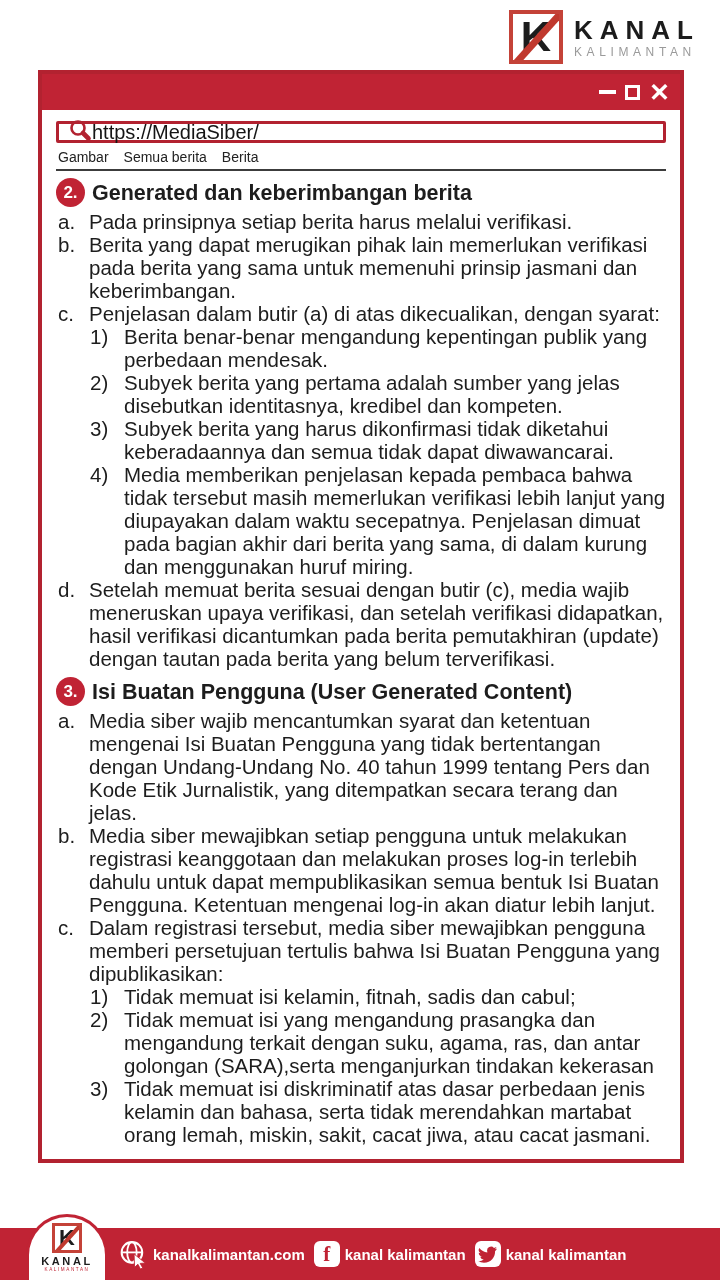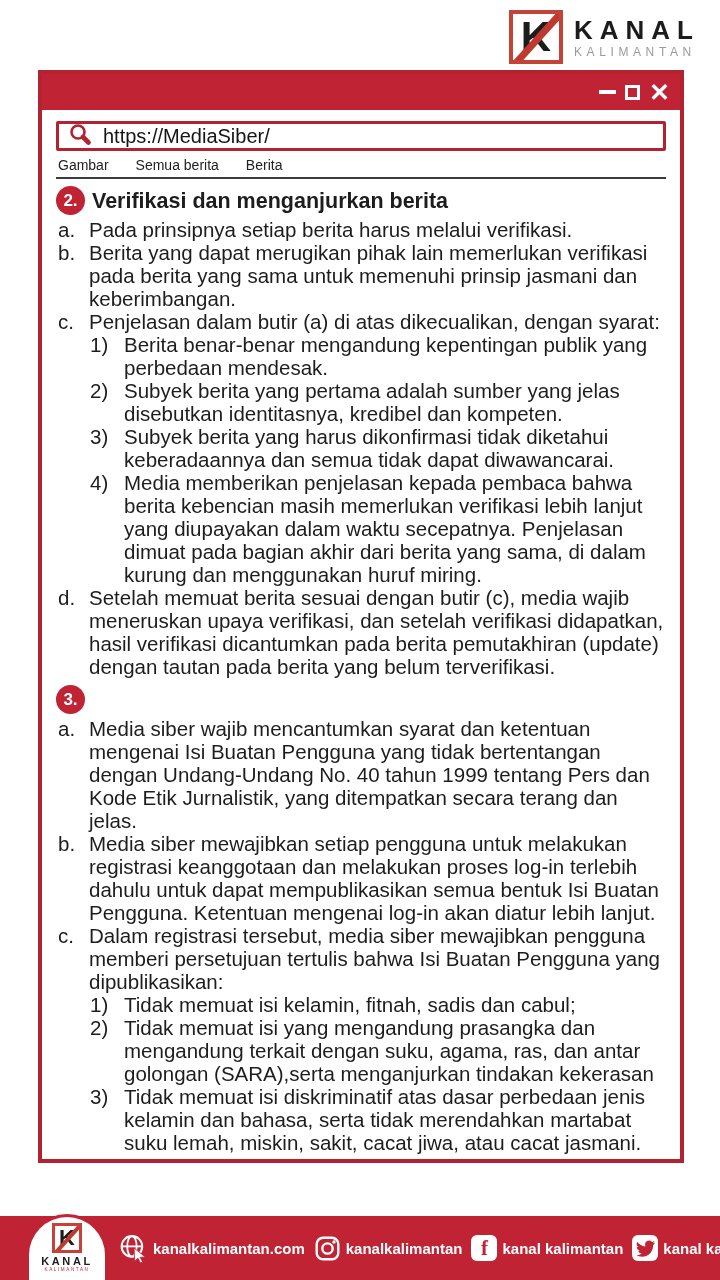--- a/index.html
+++ b/index.html
@@ -31,40 +31,40 @@
   
   .window{position:absolute;left:38px;top:70px;width:646px;height:1093px;
     border:4px solid var(--border-red);background:#fff;}
   .titlebar{height:36px;background:var(--red);display:flex;justify-content:flex-end;align-items:center;
     padding-right:10px;gap:9px;}
   .ctl-min{width:17px;height:4px;background:#fff;}
   .ctl-max{width:15px;height:15px;border:3px solid #fff;}
   .ctl-close{color:#fff;font-size:25px;font-weight:bold;line-height:0.8;}
 
   .win-content{padding:11px 14px 0 14px;}
-  .urlbar{border:3px solid var(--border-red);border-radius:2px;height:30px;display:flex;align-items:center;
-    padding:0 9px;gap:11px;}
+  .urlbar{border:3px solid var(--border-red);border-radius:2px;height:22px;display:flex;align-items:center;
+    padding:0 9px;}
   .url-text{font-size:20px;color:#141414;}
-  .menu-row{display:flex;gap:27px;margin-top:7px;padding:0 2px 4px 2px;border-bottom:2px solid #3c3c3c;}
+  .menu-row{display:flex;gap:15px;margin-top:7px;padding:0 2px 4px 2px;border-bottom:2px solid #3c3c3c;}
   .menu-tab{font-size:14px;color:#222;line-height:1.1;}
 
   
   .sections{margin-top:7px;font-size:20.5px;line-height:23px;}
   .sec-head{display:flex;align-items:center;gap:7px;margin:7px 0 3px 0;}
   .sec-num{width:29px;height:29px;border-radius:50%;background:var(--red);color:#fff;font-weight:bold;
     font-size:17px;display:flex;align-items:center;justify-content:center;flex-shrink:0;}
   .sec-title{font-weight:bold;font-size:21.5px;line-height:1.05;}
   .item{display:flex;margin-left:2px;}
   .item .item-label{width:31px;flex-shrink:0;}
   .item .item-text{flex:1;}
   .item.lvl2{margin-left:34px;}
   .item.lvl2 .item-label{width:34px;}
 
   
-  .footer-bar{position:absolute;left:0;right:0;bottom:0;height:64px;background:var(--red);
+  .footer-bar{position:absolute;left:0;right:0;bottom:0;height:52px;background:var(--red);
     display:flex;align-items:center;padding-left:118px;gap:9px;}
   .social-item{display:flex;align-items:center;gap:5px;color:#fff;font-weight:bold;font-size:15px;white-space:nowrap;}
   .social-item .icon{display:flex;align-items:center;justify-content:center;flex-shrink:0;}
   .fb-box,.tw-box{width:26px;height:26px;background:#fff;border-radius:6px;display:flex;align-items:center;justify-content:center;}
   .fb-f{color:var(--red);font-weight:bold;font-size:21px;line-height:1;font-family:"Liberation Serif",serif;}
 
   .footer-badge{position:absolute;left:26px;bottom:0;width:82px;height:66px;background:#fff;
     border:3px solid var(--red);border-bottom:none;border-radius:42px 42px 0 0;z-index:2;
     display:flex;flex-direction:column;align-items:center;justify-content:flex-start;padding-top:6px;}
   .footer-badge .k-mark{width:30px;height:30px;border-width:3px;}
@@ -105,21 +105,21 @@
     </div>
     <div class="menu-row" id="menu-row">
         <span class="menu-tab">Gambar</span>
         <span class="menu-tab">Semua berita</span>
         <span class="menu-tab">Berita</span>
       </div>
     <div class="sections" id="sections">
         <div class="section">
           <div class="sec-head">
             <span class="sec-num">2.</span>
-            <span class="sec-title">Verifikasi dan menganjurkan berita</span>
+            <span class="sec-title">Generated dan keberimbangan berita</span>
           </div>
           <div class="item">
             <span class="item-label">a.</span>
             <span class="item-text">Pada prinsipnya setiap berita harus melalui verifikasi.</span>
           </div>
           <div class="item">
             <span class="item-label">b.</span>
             <span class="item-text">Berita yang dapat merugikan pihak lain memerlukan verifikasi pada berita yang sama untuk memenuhi prinsip jasmani dan keberimbangan.</span>
           </div>
           <div class="item">
@@ -133,30 +133,31 @@
           <div class="item lvl2">
             <span class="item-label">2)</span>
             <span class="item-text">Subyek berita yang pertama adalah sumber yang jelas disebutkan identitasnya, kredibel dan kompeten.</span>
           </div>
           <div class="item lvl2">
             <span class="item-label">3)</span>
             <span class="item-text">Subyek berita yang harus dikonfirmasi tidak diketahui keberadaannya dan semua tidak dapat diwawancarai.</span>
           </div>
           <div class="item lvl2">
             <span class="item-label">4)</span>
-            <span class="item-text">Media memberikan penjelasan kepada pembaca bahwa berita kebencian masih memerlukan verifikasi lebih lanjut yang diupayakan dalam waktu secepatnya. Penjelasan dimuat pada bagian akhir dari berita yang sama, di dalam kurung dan menggunakan huruf miring.</span>
+            <span class="item-text">Media memberikan penjelasan kepada pembaca bahwa tidak tersebut masih memerlukan verifikasi lebih lanjut yang diupayakan dalam waktu secepatnya. Penjelasan dimuat pada bagian akhir dari berita yang sama, di dalam kurung dan menggunakan huruf miring.</span>
           </div>
           <div class="item">
             <span class="item-label">d.</span>
             <span class="item-text">Setelah memuat berita sesuai dengan butir (c), media wajib meneruskan upaya verifikasi, dan setelah verifikasi didapatkan, hasil verifikasi dicantumkan pada berita pemutakhiran (update) dengan tautan pada berita yang belum terverifikasi.</span>
           </div>
         </div>
         <div class="section">
           <div class="sec-head">
             <span class="sec-num">3.</span>
+            <span class="sec-title">Isi Buatan Pengguna (User Generated Content)</span>
           </div>
           <div class="item">
             <span class="item-label">a.</span>
             <span class="item-text">Media siber wajib mencantumkan syarat dan ketentuan mengenai Isi Buatan Pengguna yang tidak bertentangan dengan Undang-Undang No. 40 tahun 1999 tentang Pers dan Kode Etik Jurnalistik, yang ditempatkan secara terang dan jelas.</span>
           </div>
           <div class="item">
             <span class="item-label">b.</span>
             <span class="item-text">Media siber mewajibkan setiap pengguna untuk melakukan registrasi keanggotaan dan melakukan proses log-in terlebih dahulu untuk dapat mempublikasikan semua bentuk Isi Buatan Pengguna. Ketentuan mengenai log-in akan diatur lebih lanjut.</span>
           </div>
           <div class="item">
@@ -166,51 +167,41 @@
           <div class="item lvl2">
             <span class="item-label">1)</span>
             <span class="item-text">Tidak memuat isi kelamin, fitnah, sadis dan cabul;</span>
           </div>
           <div class="item lvl2">
             <span class="item-label">2)</span>
             <span class="item-text">Tidak memuat isi yang mengandung prasangka dan mengandung terkait dengan suku, agama, ras, dan antar golongan (SARA),serta menganjurkan tindakan kekerasan</span>
           </div>
           <div class="item lvl2">
             <span class="item-label">3)</span>
-            <span class="item-text">Tidak memuat isi diskriminatif atas dasar perbedaan jenis kelamin dan bahasa, serta tidak merendahkan martabat suku lemah, miskin, sakit, cacat jiwa, atau cacat jasmani.</span>
+            <span class="item-text">Tidak memuat isi diskriminatif atas dasar perbedaan jenis kelamin dan bahasa, serta tidak merendahkan martabat orang lemah, miskin, sakit, cacat jiwa, atau cacat jasmani.</span>
           </div>
         </div>
       </div>
   </div>
 </div>
 
 <div class="footer-bar" id="footer-bar">
     <div class="social-item">
       <span class="icon">
         <svg width="30" height="30" viewBox="0 0 27 28">
           <circle cx="12.5" cy="12.5" r="9.6" fill="none" stroke="#fff" stroke-width="1.9"></circle>
           <ellipse cx="12.5" cy="12.5" rx="4.4" ry="9.6" fill="none" stroke="#fff" stroke-width="1.7"></ellipse>
           <line x1="2.9" y1="12.5" x2="22.1" y2="12.5" stroke="#fff" stroke-width="1.7"></line>
           <path d="M14.5 14 L25 22.4 L20.2 22.8 L22.6 27 L20.4 28 L18.1 23.6 L15 26.4 Z" fill="#fff" stroke="#c02334" stroke-width="0.8"></path>
         </svg>
       </span>
       <span class="social-label">kanalkalimantan.com</span>
     </div>
     <div class="social-item">
       <span class="icon">
-        <svg width="27" height="27" viewBox="0 0 24 24">
-          <rect x="2.4" y="2.4" width="19.2" height="19.2" rx="5.6" fill="none" stroke="#fff" stroke-width="2.1"></rect>
-          <circle cx="12" cy="12" r="4.6" fill="none" stroke="#fff" stroke-width="2.1"></circle>
-          <circle cx="17.8" cy="6.2" r="1.5" fill="#fff"></circle>
-        </svg>
-      </span>
-      <span class="social-label">kanalkalimantan</span>
-    </div>
-    <div class="social-item">
-      <span class="icon">
         <span class="fb-box">
           <span class="fb-f">f</span>
         </span>
       </span>
       <span class="social-label">kanal kalimantan</span>
     </div>
     <div class="social-item">
       <span class="icon">
         <span class="tw-box">
           <svg width="19" height="19" viewBox="0 0 24 24">

